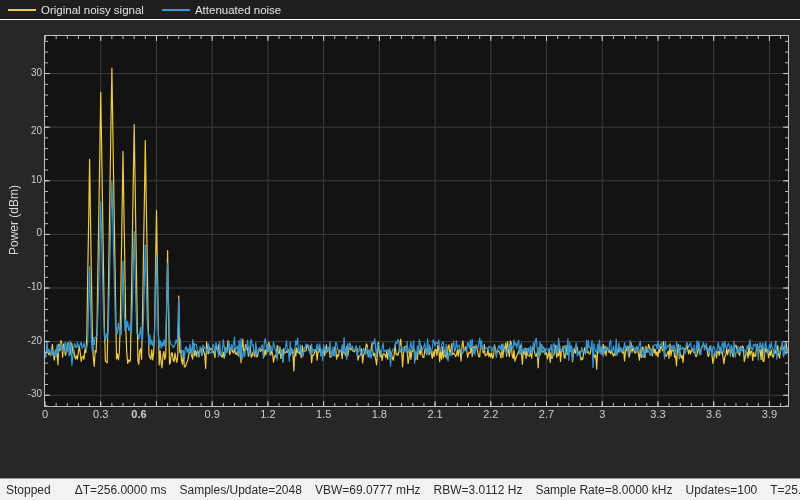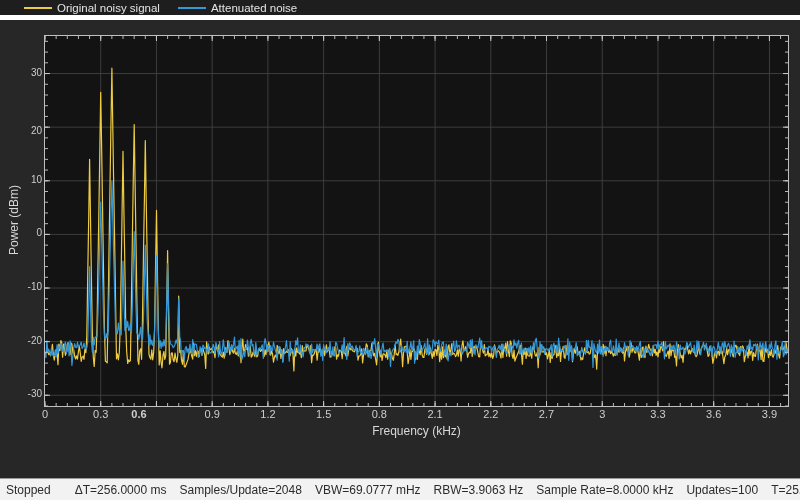--- a/index.html
+++ b/index.html
@@ -15,21 +15,21 @@
        color:#EAF1F7;font-size:11px;letter-spacing:.4px;white-space:nowrap;cursor:default;}
   .help-wrap{position:absolute;right:10px;top:3px;width:46px;height:19px;}
   .help-arrow{position:absolute;inset:0;background:#5E7E9B;
               clip-path:polygon(0% 50%,24% 0%,100% 0%,100% 100%,24% 100%);}
   .help-circle{position:absolute;right:10px;top:1.5px;width:16px;height:16px;border-radius:50%;
                background:#F2F2F2;color:#12486F;font-size:11px;font-weight:bold;
                text-align:center;line-height:16px;}
 
   
   .legendbar{height:20px;flex:0 0 20px;background:var(--legendbg,#1E1E1E);display:flex;
-             align-items:center;padding-left:24px;border-bottom:5px solid #ffffff;box-sizing:border-box;}
+             align-items:center;padding-left:8px;border-bottom:1px solid #ffffff;box-sizing:border-box;}
   .legend-item{display:flex;align-items:center;margin-right:18px;cursor:default;}
   .legend-swatch{width:28px;height:0;border-top:2px solid;margin-right:5px;}
   .legend-label{color:#E3E3E3;font-size:11.5px;white-space:nowrap;}
 
   
   .figure{position:relative;flex:1 1 auto;background:var(--figbg,#272727);overflow:hidden;}
   .plot-svg{position:absolute;left:44px;top:15px;}
   .xtick-label{position:absolute;top:388px;width:36px;text-align:center;color:#CDCDCD;
                font-size:11px;}
   .ytick-label{position:absolute;left:10px;width:32px;text-align:right;color:#CDCDCD;
@@ -58,21 +58,20 @@
         <span class="legend-label">Original noisy signal</span>
       </div>
       <div class="legend-item">
         <span class="legend-swatch" style="border-top-color: rgb(52, 152, 216);"></span>
         <span class="legend-label">Attenuated noise</span>
       </div>
     </div>
 
   <div class="figure" id="figure-host">
     <div class="ylabel">Power (dBm)</div>
-    <div class="xlabel">Frequency (kHz)</div>
   <svg width="745" height="372" viewBox="0 0 745 372" class="plot-svg">
         <rect x="1" y="1" width="743" height="370" fill="#131313"></rect>
         <line x1="56.725" y1="1" x2="56.725" y2="371" stroke="#3D3D3D" stroke-width="1"></line>
         <line x1="112.45" y1="1" x2="112.45" y2="371" stroke="#3D3D3D" stroke-width="1"></line>
         <line x1="168.175" y1="1" x2="168.175" y2="371" stroke="#3D3D3D" stroke-width="1"></line>
         <line x1="223.9" y1="1" x2="223.9" y2="371" stroke="#3D3D3D" stroke-width="1"></line>
         <line x1="279.625" y1="1" x2="279.625" y2="371" stroke="#3D3D3D" stroke-width="1"></line>
         <line x1="335.35" y1="1" x2="335.35" y2="371" stroke="#3D3D3D" stroke-width="1"></line>
         <line x1="391.075" y1="1" x2="391.075" y2="371" stroke="#3D3D3D" stroke-width="1"></line>
         <line x1="446.8" y1="1" x2="446.8" y2="371" stroke="#3D3D3D" stroke-width="1"></line>
@@ -337,35 +336,35 @@
         <line x1="1" y1="38.536231884057976" x2="6" y2="38.536231884057976" stroke="#C8C8C8" stroke-width="1"></line>
         <line x1="744" y1="38.536231884057976" x2="739" y2="38.536231884057976" stroke="#C8C8C8" stroke-width="1"></line>
         <rect x="0.5" y="0.5" width="744" height="371" fill="none" stroke="#C0C0C0"></rect>
       </svg>
       <div class="xtick-label" style="left: 27px;">0</div>
       <div class="xtick-label" style="left: 82.725px;">0.3</div>
       <div class="xtick-label" style="left: 121px; font-weight: bold;">0.6</div>
       <div class="xtick-label" style="left: 194.175px;">0.9</div>
       <div class="xtick-label" style="left: 250px;">1.2</div>
       <div class="xtick-label" style="left: 305.625px;">1.5</div>
-      <div class="xtick-label" style="left: 361.35px;">0.8</div>
+      <div class="xtick-label" style="left: 361.35px;">1.8</div>
       <div class="xtick-label" style="left: 417.075px;">2.1</div>
       <div class="xtick-label" style="left: 472.8px;">2.2</div>
       <div class="xtick-label" style="left: 528.525px;">2.7</div>
       <div class="xtick-label" style="left: 584.25px;">3</div>
       <div class="xtick-label" style="left: 639.975px;">3.3</div>
       <div class="xtick-label" style="left: 695.7px;">3.6</div>
       <div class="xtick-label" style="left: 751.425px;">3.9</div>
       <div class="ytick-label" style="top: 368.275px;">-30</div>
       <div class="ytick-label" style="top: 314.652px;">-20</div>
       <div class="ytick-label" style="top: 261.029px;">-10</div>
       <div class="ytick-label" style="top: 207.406px;">0</div>
       <div class="ytick-label" style="top: 153.783px;">10</div>
       <div class="ytick-label" style="top: 105px;">20</div>
       <div class="ytick-label" style="top: 46.5362px;">30</div>
     </div>
 
   <div class="statusbar">
     <span class="status-state">Stopped</span>
-    <span id="status-items-host"><span class="status-item">ΔT=256.0000 ms</span><span class="status-item">Samples/Update=2048</span><span class="status-item">VBW=69.0777 mHz</span><span class="status-item">RBW=3.9063 Hz</span><span class="status-item">Sample Rate=8.0000 kHz</span><span class="status-item">Updates=100</span><span class="status-item">T=25.5999</span></span>
+    <span id="status-items-host"><span class="status-item">ΔT=256.0000 ms</span><span class="status-item">Samples/Update=2048</span><span class="status-item">VBW=69.0777 mHz</span><span class="status-item">RBW=3.0112 Hz</span><span class="status-item">Sample Rate=8.0000 kHz</span><span class="status-item">Updates=100</span><span class="status-item">T=25.5999</span></span>
   </div>
 
 </div>
 
 </body></html>

